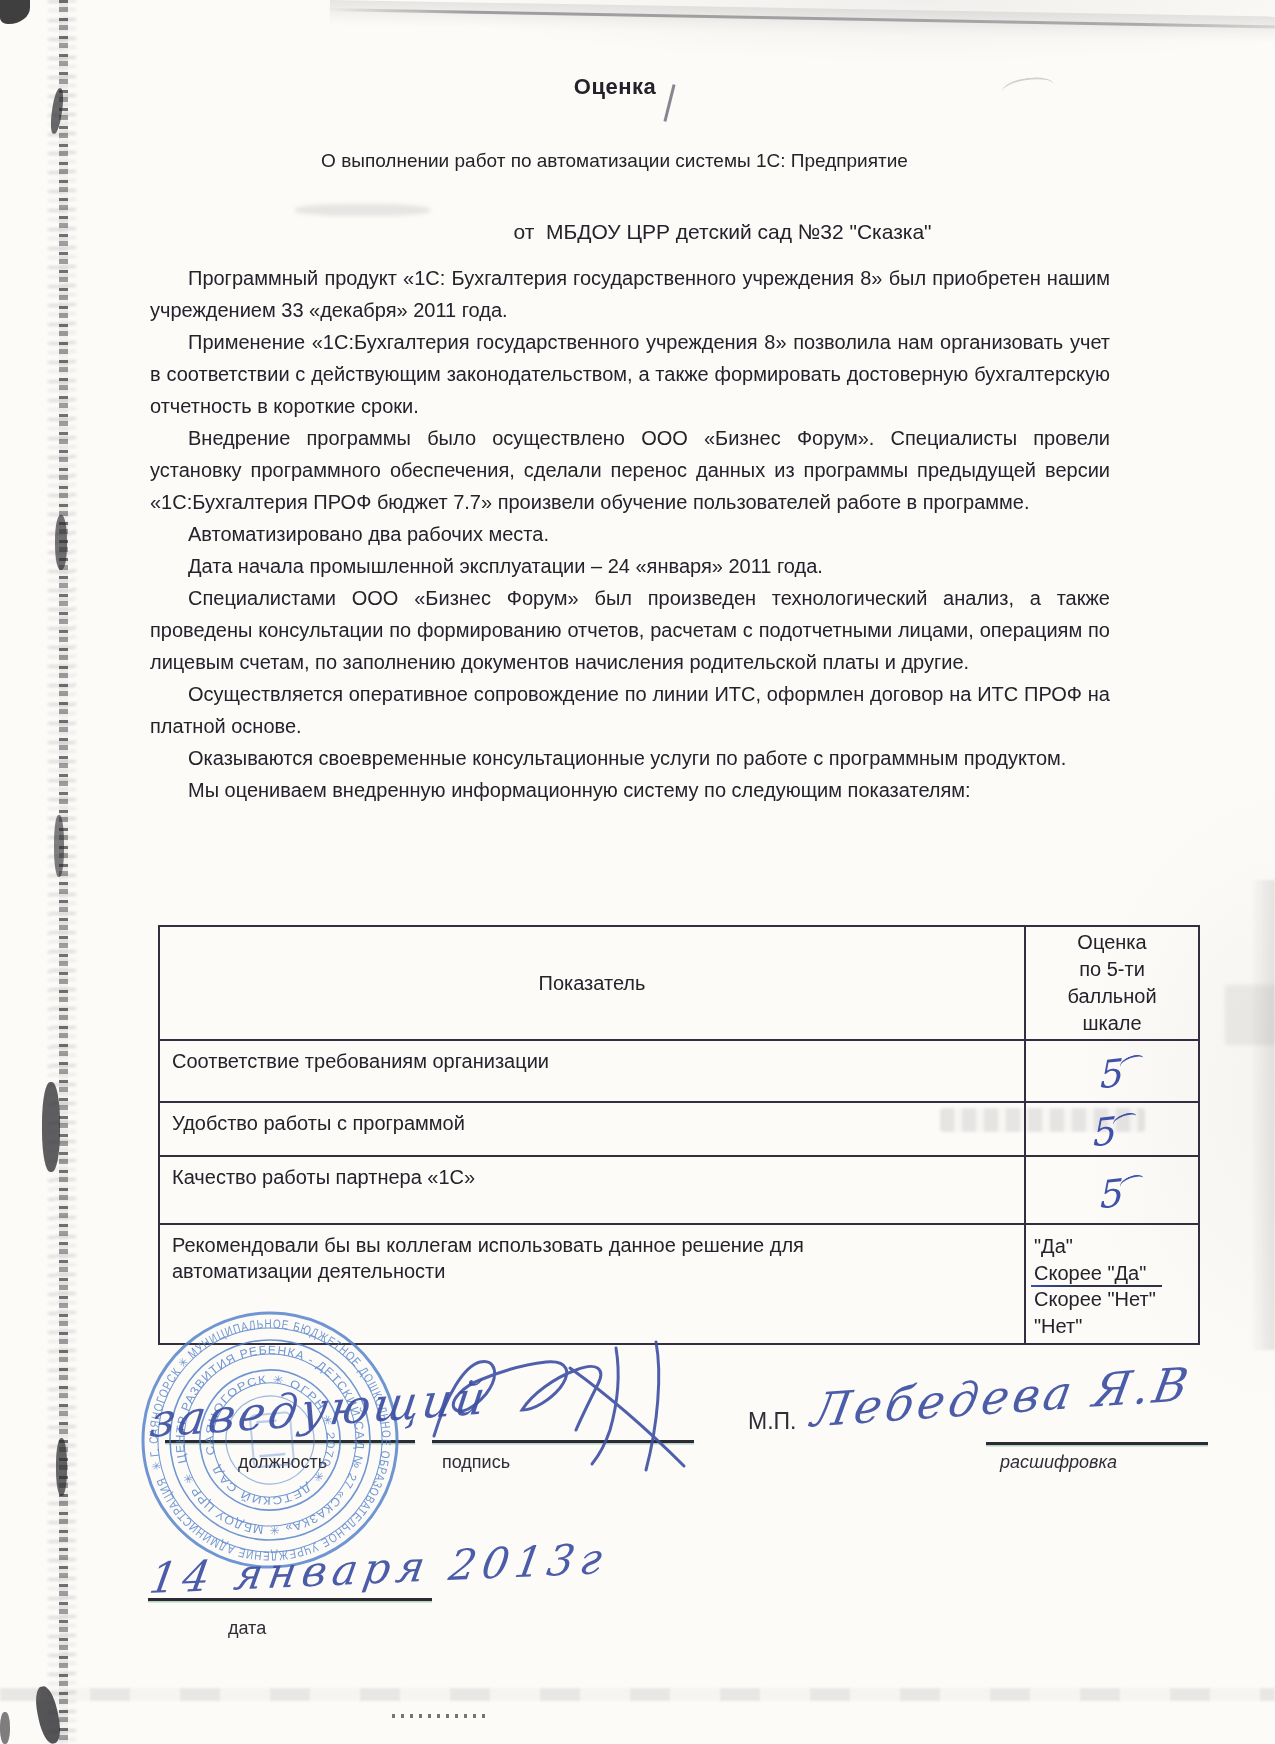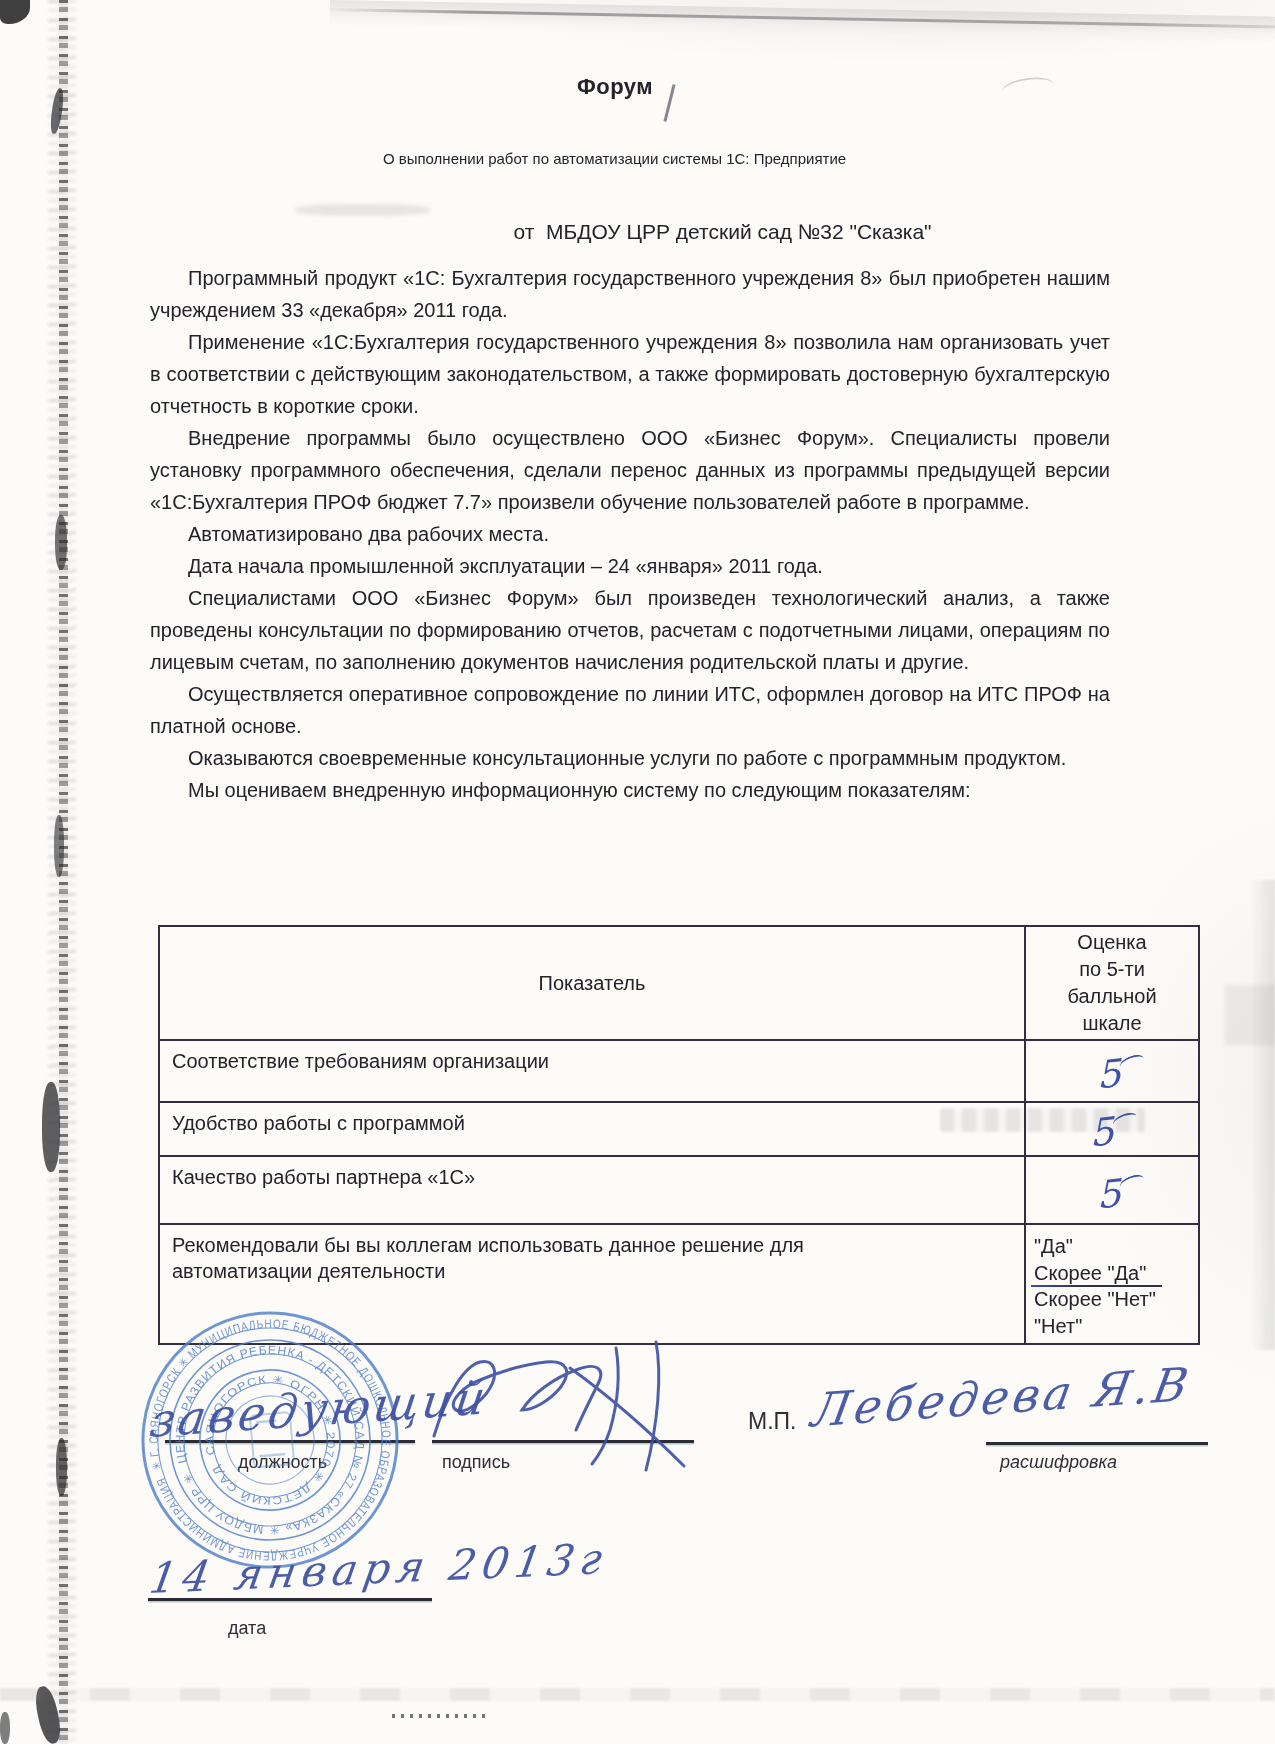--- a/index.html
+++ b/index.html
@@ -39,21 +39,21 @@
   .pen-tick{left:668px;top:84px;width:3px;height:38px;background:rgba(70,70,88,.65);transform:rotate(14deg);filter:blur(.3px);}
   .curl{left:1002px;top:78px;width:52px;height:18px;border-top:2px solid rgba(130,130,135,.35);border-radius:50%;transform:rotate(-8deg);}
   .smudge1{left:295px;top:204px;width:135px;height:12px;background:rgba(120,120,125,.16);filter:blur(2px);border-radius:40%;}
   .bleed1{left:940px;top:1108px;width:205px;height:24px;filter:blur(1.5px);border-radius:4px;opacity:.8;
     background:repeating-linear-gradient(90deg, rgba(120,120,130,.22) 0 14px, rgba(120,120,130,.05) 14px 22px);}
   .bleed2{left:1225px;top:985px;width:50px;height:60px;background:rgba(120,120,125,.12);filter:blur(2px);}
   
   .title{position:absolute;left:0;top:74px;width:1275px;padding-right:45px;box-sizing:border-box;
     text-align:center;font-size:22px;font-weight:bold;letter-spacing:.5px;}
   .subtitle{position:absolute;left:0;top:150px;width:1275px;padding-right:46px;box-sizing:border-box;
-    text-align:center;font-size:15px;}
+    text-align:center;font-size:19px;}
   .from-line{position:absolute;left:0;top:220px;width:1275px;padding-left:170px;box-sizing:border-box;
     text-align:center;font-size:21px;white-space:pre;}
   .body{position:absolute;left:150px;top:262px;width:960px;font-size:20px;line-height:32px;text-align:justify;}
   .body p{margin:0;text-indent:38px;}
   table.eval{position:absolute;left:158px;top:925px;width:1040px;border-collapse:collapse;table-layout:fixed;
     font-size:20px;}
   table.eval, table.eval td{border:2px solid #332f40;}
   col.c1{width:866px;} col.c2{width:174px;}
   tr.row-head{height:98px;} tr.row-a{height:62px;} tr.row-b{height:48px;} tr.row-c{height:68px;margin-top:8px;} tr.row-d{height:104px;}
   td{vertical-align:top;padding:4px 10px;}
@@ -109,21 +109,21 @@
   <div class="art top-line"></div>
   <div class="art right-band"></div>
   <div class="art bottom-band"></div>
   <div class="art bottom-dashes"></div>
   <div class="art pen-tick"></div>
   <div class="art curl"></div>
   <div class="art smudge1"></div>
   <div class="art bleed1"></div>
   <div class="art bleed2"></div>
 
-  <div class="title">Форум</div>
+  <div class="title">Оценка</div>
   <div class="subtitle">О выполнении работ по автоматизации системы 1С: Предприятие</div>
   <div class="from-line">от  МБДОУ ЦРР детский сад №32 "Сказка"</div>
 
   <div class="body">
     <p>Программный продукт «1С: Бухгалтерия государственного учреждения 8» был приобретен нашим учреждением 33 «декабря» 2011 года.</p>
     <p>Применение «1С:Бухгалтерия государственного учреждения 8» позволила нам организовать учет в соответствии с действующим законодательством, а также формировать достоверную бухгалтерскую отчетность в короткие сроки.</p>
     <p>Внедрение программы было осуществлено ООО «Бизнес Форум». Специалисты провели установку программного обеспечения, сделали перенос данных из программы предыдущей версии «1С:Бухгалтерия ПРОФ бюджет 7.7» произвели обучение пользователей работе в программе.</p>
     <p>Автоматизировано два рабочих места.</p>
     <p>Дата начала промышленной эксплуатации – 24 «января» 2011 года.</p>
     <p>Специалистами ООО «Бизнес Форум» был произведен технологический анализ, а также проведены консультации по формированию отчетов, расчетам с подотчетными лицами, операциям по лицевым счетам, по заполнению документов начисления родительской платы и другие.</p>

